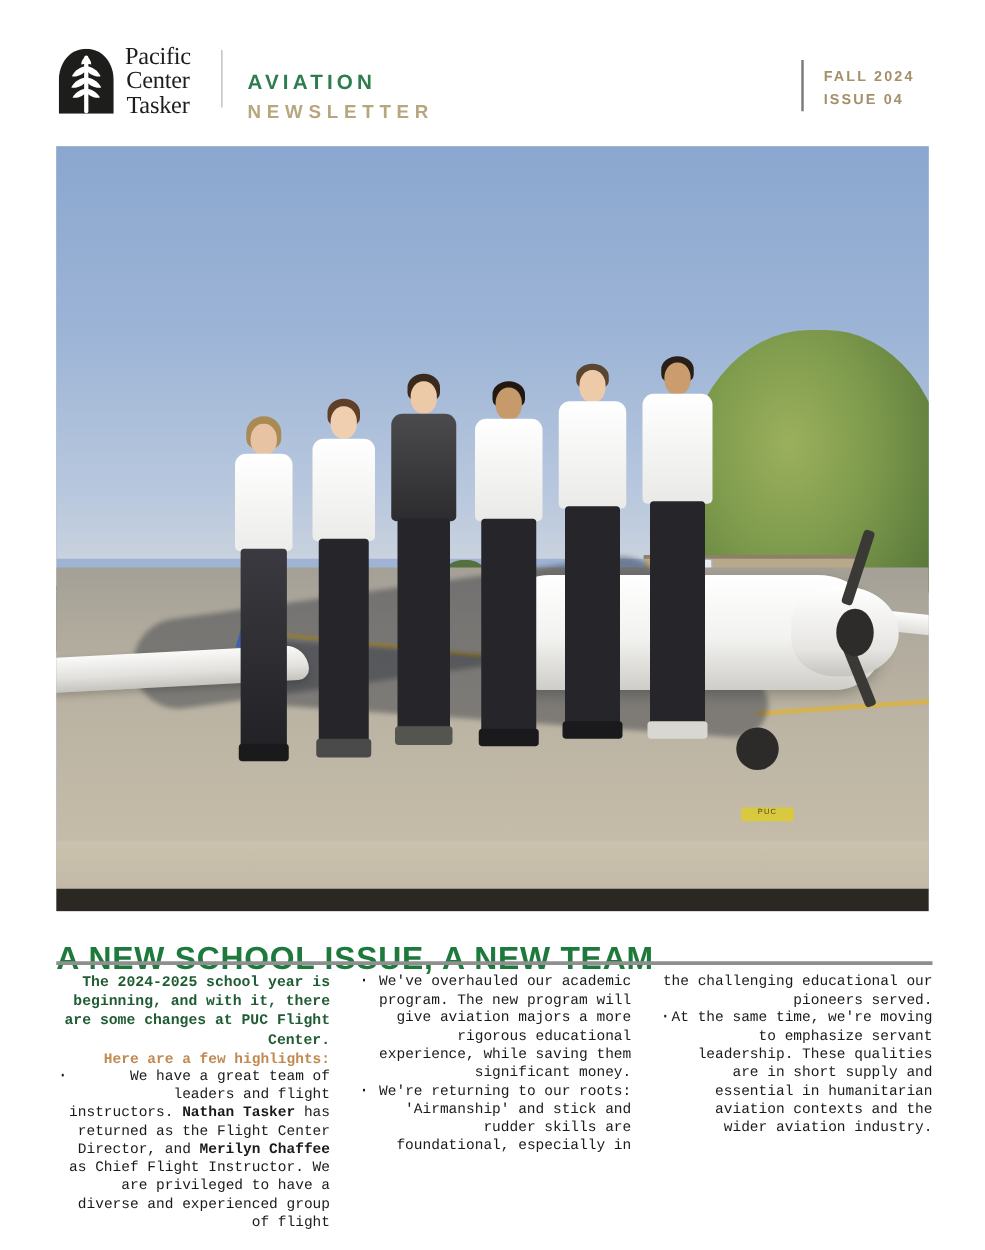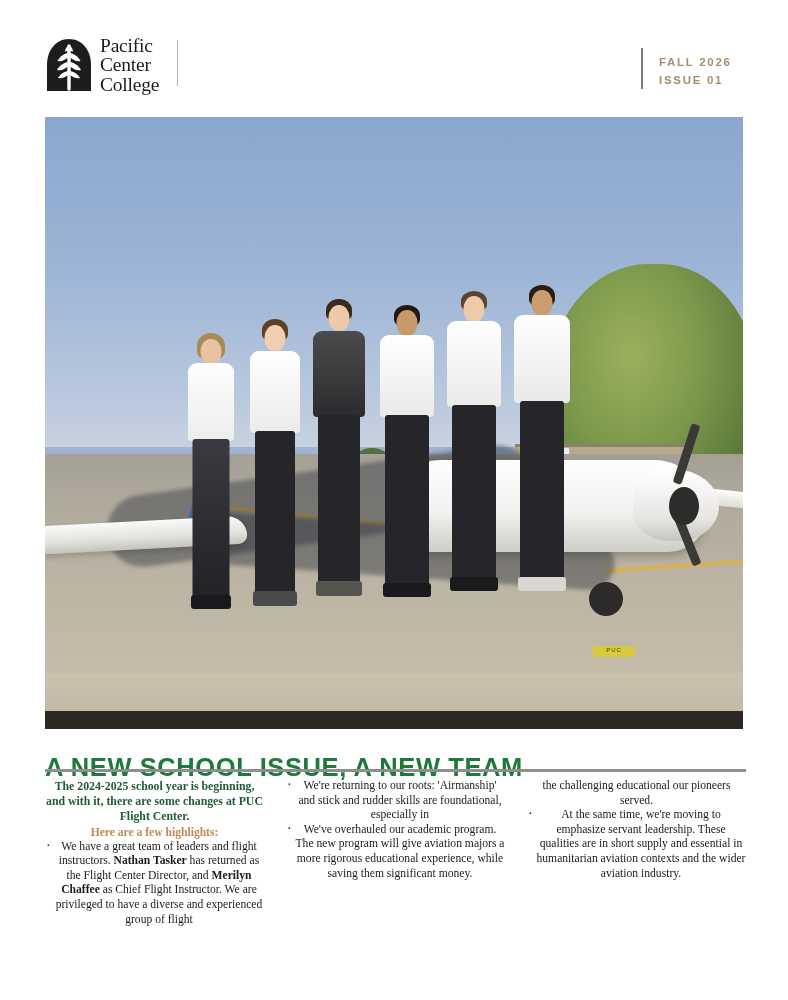--- a/index.html
+++ b/index.html
@@ -21,20 +21,21 @@
     position: absolute;
     left: 0; top: 0;
     width: 788px;
     height: 117px;
   }
   .logo-block {
     position: absolute;
     left: 47px; top: 36px;
     display: flex;
     align-items: center;
+    text-align: center;
   }
   .logo-mark {
     width: 44px;
     height: 52px;
     flex: 0 0 auto;
   }
   .logo-words {
     margin-left: 9px;
     font-family: "Liberation Serif", serif;
     color: #1d1d1b;
@@ -299,25 +300,25 @@
   
   .columns {
     position: absolute;
     left: 45px; top: 779px;
     width: 702px;
     display: flex;
     gap: 22px;
   }
   .col {
     width: 219px;
-    font-family: Liberation Serif, serif;
+    font-family: Liberation Mono, monospace;
     font-size: 11.6px;
     line-height: 14.6px;
     color: #1a1a1a;
-    text-align: center;
+    text-align: right;
   }
   .lede {
     font-weight: bold;
     color: #1f5c33;
     font-size: 11.8px;
     line-height: 15.2px;
     margin: 0 0 14px 0;
   }
   .highlights-label {
     color: #c08a52;
@@ -361,31 +362,35 @@
       <path d="M22 14 C26 14 31 17 33.5 22 C30 23 25 21 22 17 Z" fill="#ffffff"></path>
       <path d="M22 23 C18 23 12.5 26 10 31 C14 32 19 30 22 26 Z" fill="#ffffff"></path>
       <path d="M22 23 C26 23 31.5 26 34 31 C30 32 25 30 22 26 Z" fill="#ffffff"></path>
       <path d="M22 32 C18.5 32 13.5 34.5 11 39 C14.5 40 19.5 38 22 34.5 Z" fill="#ffffff"></path>
       <path d="M22 32 C25.5 32 30.5 34.5 33 39 C29.5 40 24.5 38 22 34.5 Z" fill="#ffffff"></path>
       <path d="M22 6 C19.5 7.5 18 10 18 12.5 C20 12 23.5 11.5 26 12.5 C26 10 24.5 7.5 22 6 Z" fill="#ffffff"></path>
     </svg>
     <div class="logo-words">
       <div>Pacific</div>
       <div>Center</div>
-      <div>College</div>
+      <div>Tasker</div>
     </div>
   </div>
 
   <div class="mast-divider"></div>
 
+  <div class="mast-title">
+    <div class="t1">AVIATION</div>
+    <div class="t2">NEWSLETTER</div>
+  </div>
 
   <div class="issue-divider"></div>
   <div class="issue-block">
-    <div>FALL 2026</div>
-    <div>ISSUE 01</div>
+    <div>FALL 2024</div>
+    <div>ISSUE 04</div>
   </div>
 </div>
 
 <div class="hero">
   <div class="hero-sky"></div>
 
   <div class="hero-treeline">
     <div class="tree light" style="left:-10px;  top:78%; width:72px;  height:60px;"></div>
     <div class="tree" style="left:40px;   top:82%; width:64px;  height:52px;"></div>
     <div class="tree dark" style="left:96px;   top:86%; width:58px;  height:48px;"></div>
@@ -495,24 +500,24 @@
     <ul class="bullets">
       <li>
         <span>We have a great team of leaders and flight instructors. <b>Nathan Tasker</b> has returned as the Flight Center Director, and <b>Merilyn Chaffee</b> as Chief Flight Instructor. We are privileged to have a diverse and experienced group of flight</span>
       </li>
     </ul>
   </div>
 
   <div class="col">
     <ul class="bullets">
       <li>
-        <span>We're returning to our roots: 'Airmanship' and stick and rudder skills are foundational, especially in</span>
+        <span>We've overhauled our academic program. The new program will give aviation majors a more rigorous educational experience, while saving them significant money.</span>
       </li>
       <li>
-        <span>We've overhauled our academic program. The new program will give aviation majors a more rigorous educational experience, while saving them significant money.</span>
+        <span>We're returning to our roots: 'Airmanship' and stick and rudder skills are foundational, especially in</span>
       </li>
     </ul>
   </div>
 
   <div class="col">
     <p class="cont">the challenging educational our pioneers served.</p>
     <ul class="bullets">
       <li>
         <span>At the same time, we're moving to emphasize servant leadership. These qualities are in short supply and essential in humanitarian aviation contexts and the wider aviation industry.</span>
       </li>

